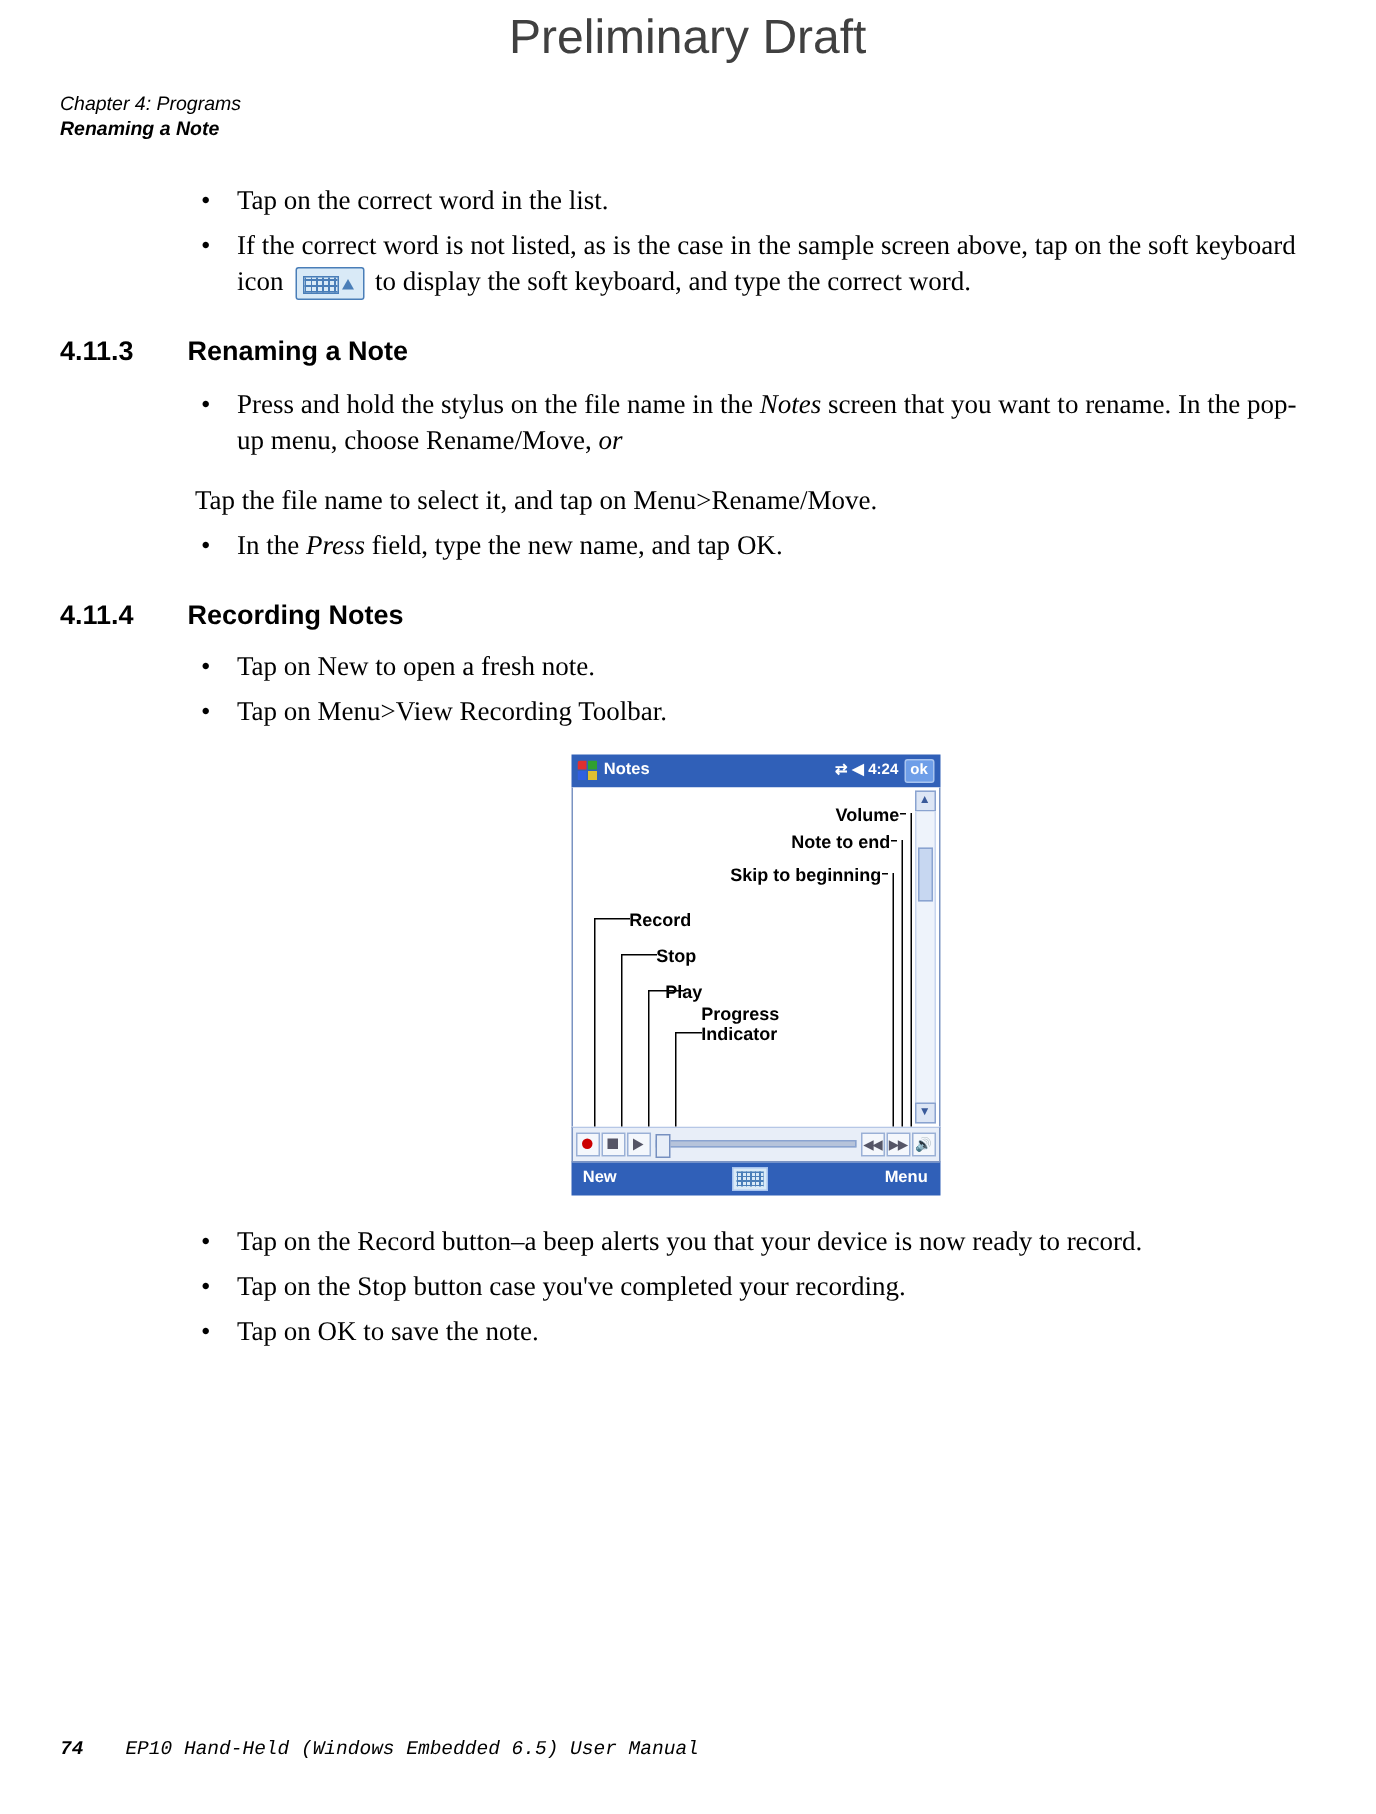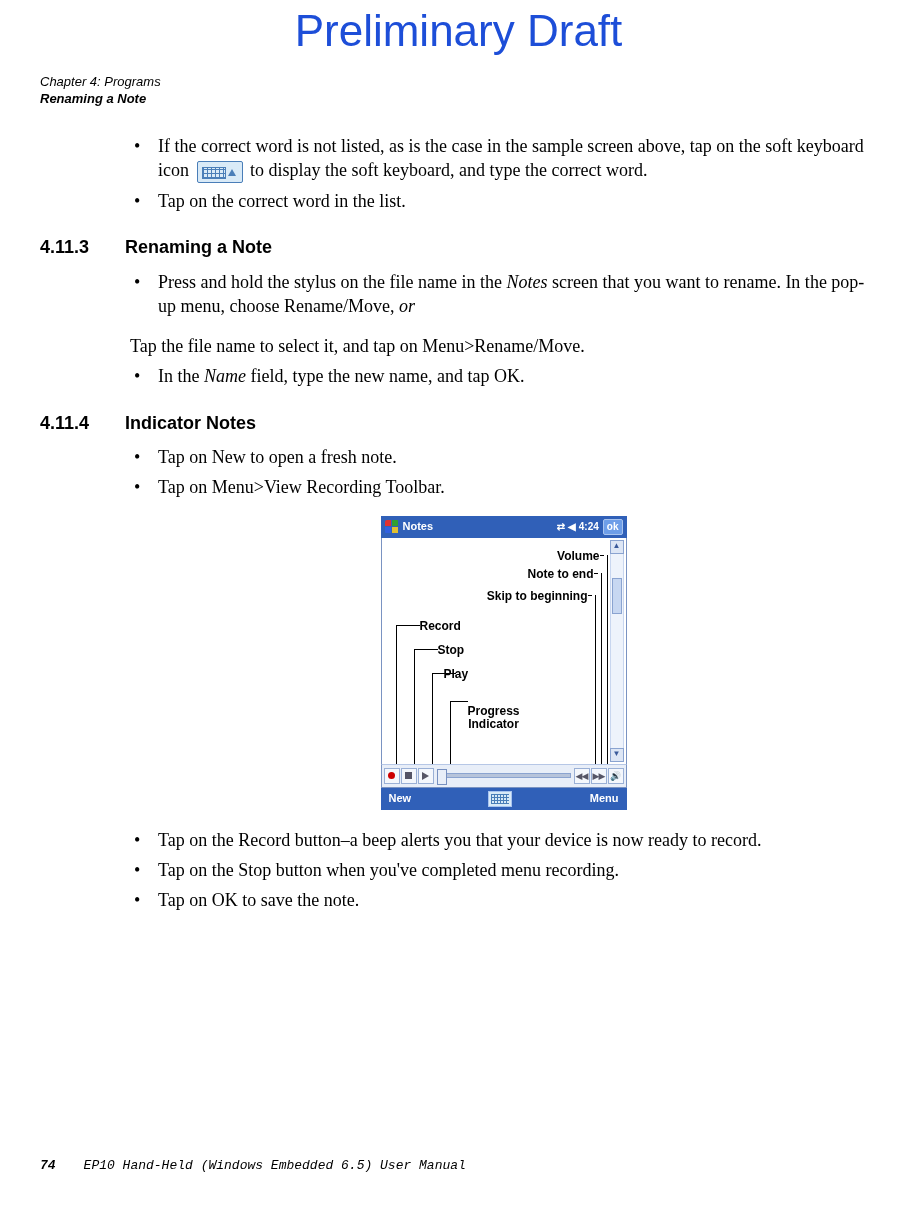--- a/index.html
+++ b/index.html
@@ -13,22 +13,22 @@
   }
   .page {
     width: 917px;
     height: 1209px;
     position: relative;
     box-sizing: border-box;
     padding: 0 40px 40px 40px;
   }
   .watermark {
     text-align: center;
-    font-size: 44px;
-    color: #1d4ed8;
+    font-size: 32px;
+    color: #404040;
     font-family: Arial, Helvetica, sans-serif;
     font-weight: 400;
     padding-top: 6px;
   }
   .running-head {
     font-family: Verdana, Geneva, sans-serif;
     font-size: 13px;
     font-style: italic;
     line-height: 1.3;
     margin-top: 18px;
@@ -238,49 +238,49 @@
 
   <div class="running-head">
     <div>Chapter 4:  Programs</div>
     <div class="bold">Renaming a Note</div>
   </div>
 
   <div class="content">
 
     <ul class="bullets">
       <li>
+        <span>Tap on the correct word in the list.</span>
+      </li>
+      <li>
         <span>If the correct word is not listed, as is the case in the sample screen above, tap on the soft keyboard icon </span>
         <span class="kb-icon"></span>
         <span> to display the soft keyboard, and type the correct word.</span>
       </li>
-      <li>
-        <span>Tap on the correct word in the list.</span>
-      </li>
     </ul>
 
     <h2 class="section">
       <span class="num">4.11.3</span><span>Renaming a Note</span>
     </h2>
 
     <ul class="bullets">
       <li>
         <span>Press and hold the stylus on the file name in the </span><span class="italic">Notes</span><span> screen that you want to rename. In the pop-up menu, choose </span><span class="bold">Rename/Move, </span><span class="bold italic">or</span>
       </li>
     </ul>
     <p class="body">
       <span>Tap the file name to select it, and tap on </span><span class="bold">Menu&gt;Rename/Move</span><span>.</span>
     </p>
     <ul class="bullets">
       <li>
-        <span>In the </span><span class="italic">Name</span><span> field, type the new name, and tap </span><span class="bold">OK</span><span>.</span>
+        <span>In the </span><span class="italic">Press</span><span> field, type the new name, and tap </span><span class="bold">OK</span><span>.</span>
       </li>
     </ul>
 
     <h2 class="section">
-      <span class="num">4.11.4</span><span>Indicator Notes</span>
+      <span class="num">4.11.4</span><span>Recording Notes</span>
     </h2>
 
 
     <ul class="bullets">
       <li>
         <span>Tap on </span><span class="bold">New</span><span> to open a fresh note.</span>
       </li>
       <li>
         <span>Tap on </span><span class="bold">Menu&gt;View Recording Toolbar</span><span>.</span>
       </li>
@@ -327,21 +327,21 @@
           <div class="lead" style="left:14px; top:87px; width:1px; height:139px;"></div>
 
           <div class="callout" style="left:56px; top:104px;">Stop</div>
           <div class="lead" style="left:32px; top:111px; width:24px; height:1px;"></div>
           <div class="lead" style="left:32px; top:111px; width:1px; height:115px;"></div>
 
           <div class="callout" style="left:62px; top:128px;text-align:right;">Play</div>
           <div class="lead" style="left:50px; top:135px; width:24px; height:1px;"></div>
           <div class="lead" style="left:50px; top:135px; width:1px; height:91px;"></div>
 
-          <div class="callout" style="left:86px; top:167px; line-height:1.1;text-align:center;">
+          <div class="callout" style="left:86px; top:145px; line-height:1.1;">
             <div>Progress</div>
             <div>Indicator</div>
           </div>
           <div class="lead" style="left:68px; top:163px; width:18px; height:1px;"></div>
           <div class="lead" style="left:68px; top:163px; width:1px; height:63px;"></div>
         </div>
 
         <div class="rec-toolbar">
           <div class="tbtn">
               <div class="rec-dot"></div>
@@ -373,21 +373,21 @@
           <span>Menu</span>
         </div>
       </div>
     </div>
 
     <ul class="bullets">
       <li>
         <span>Tap on the </span><span class="bold">Record</span><span> button–a beep alerts you that your device is now ready to record.</span>
       </li>
       <li>
-        <span>Tap on the </span><span class="bold">Stop</span><span> button when you've completed menu recording.</span>
+        <span>Tap on the </span><span class="bold">Stop</span><span> button case you've completed your recording.</span>
       </li>
       <li>
         <span>Tap on </span><span class="bold">OK</span><span> to save the note.</span>
       </li>
     </ul>
 
   </div>
 
   <div class="footer">
     <span class="pg">74</span><span>EP10 Hand-Held (Windows Embedded 6.5) User Manual</span>

